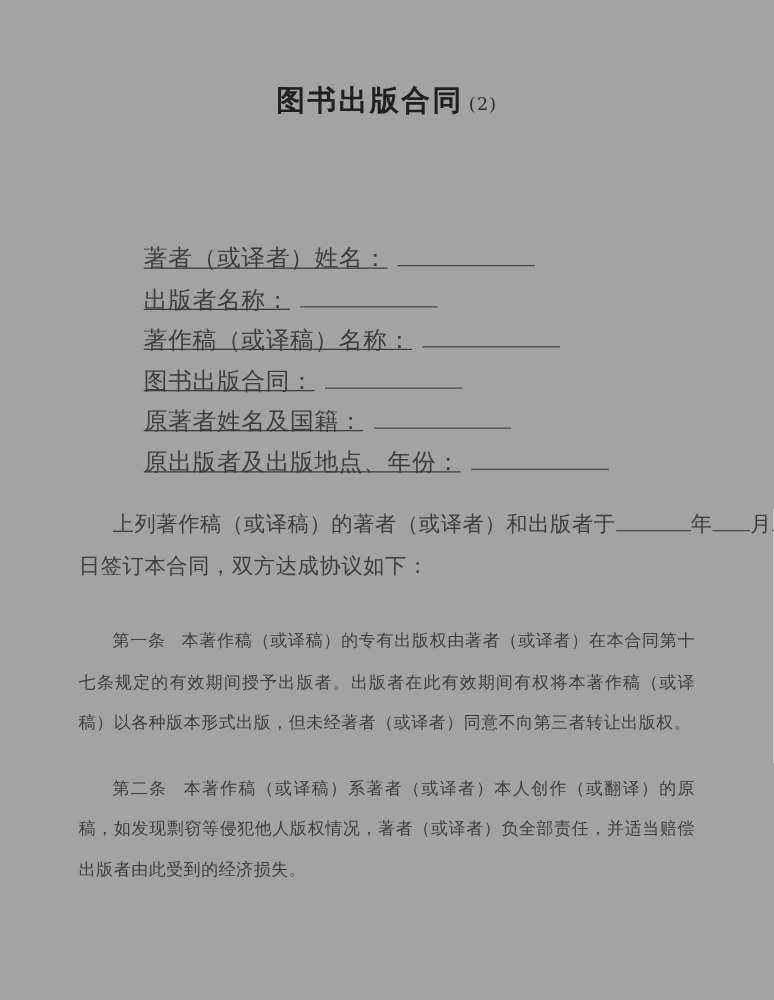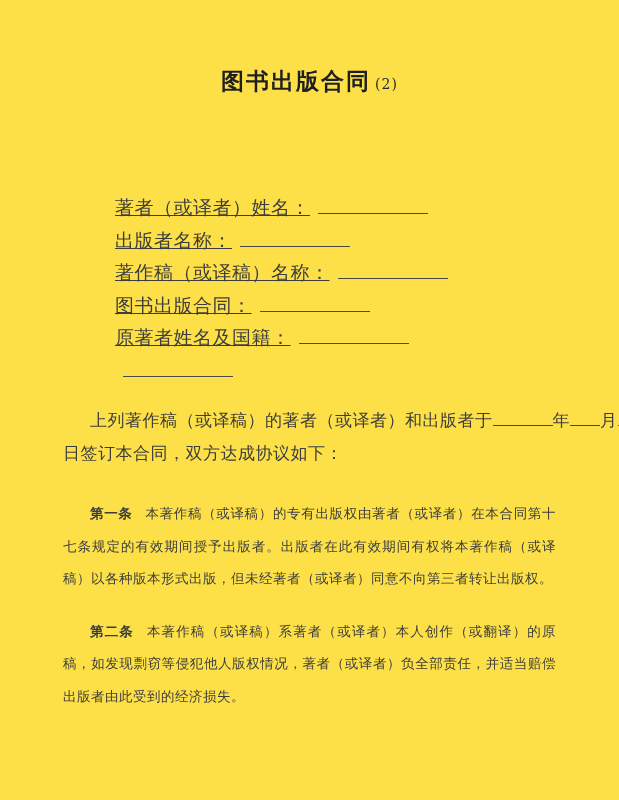--- a/index.html
+++ b/index.html
@@ -4,21 +4,21 @@
 <style>
   html, body {
     margin: 0;
     padding: 0;
     background: #ffffff;
   }
   .page {
     position: relative;
     width: 619px;
     height: 800px;
-    background: #fde047;
+    background: #a3a3a3;
     overflow: hidden;
     font-family: "DejaVu Serif", "Liberation Serif", serif;
     color: #3d3d3d;
   }
   .content {
     padding: 64px 63px 0 63px;
   }
   
   .doc-title {
     text-align: center;
@@ -81,21 +81,21 @@
     font-size: 13.5px;
     line-height: 32.5px;
     letter-spacing: 0.5px;
     text-align: justify;
     text-indent: 2em;
   }
   .article + .article {
     margin-top: 20px;
   }
   .article .art-heading {
-    font-weight: bold;
+    font-weight: normal;
     margin-right: 13px;
   }
 </style>
 </head>
 <body>
 
 <div class="page">
   <div class="content">
 
     <div class="doc-title">
@@ -112,21 +112,21 @@
       <div class="form-row">
         <span>著作稿（或译稿）名称：</span><span class="blank field"></span>
       </div>
       <div class="form-row">
         <span>图书出版合同：</span><span class="blank field"></span>
       </div>
       <div class="form-row">
         <span>原著者姓名及国籍：</span><span class="blank field"></span>
       </div>
       <div class="form-row">
-        <span class="blank field"></span>
+        <span>原出版者及出版地点、年份：</span><span class="blank field"></span>
       </div>
     </div>
 
     <div class="intro">
       <div class="line1">
         <span>上列著作稿（或译稿）的著者（或译者）和出版者于</span><span class="blank year"></span><span>年</span><span class="blank month"></span><span>月</span><span class="blank day"></span>
       </div>
       <div class="line2">日签订本合同，双方达成协议如下：</div>
     </div>
 

